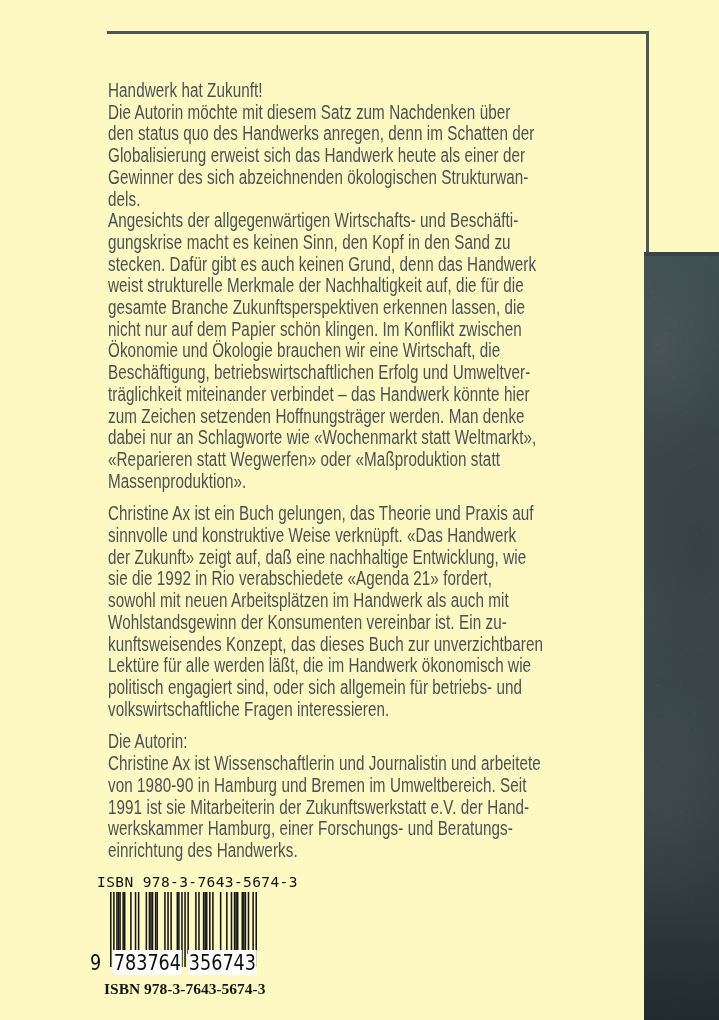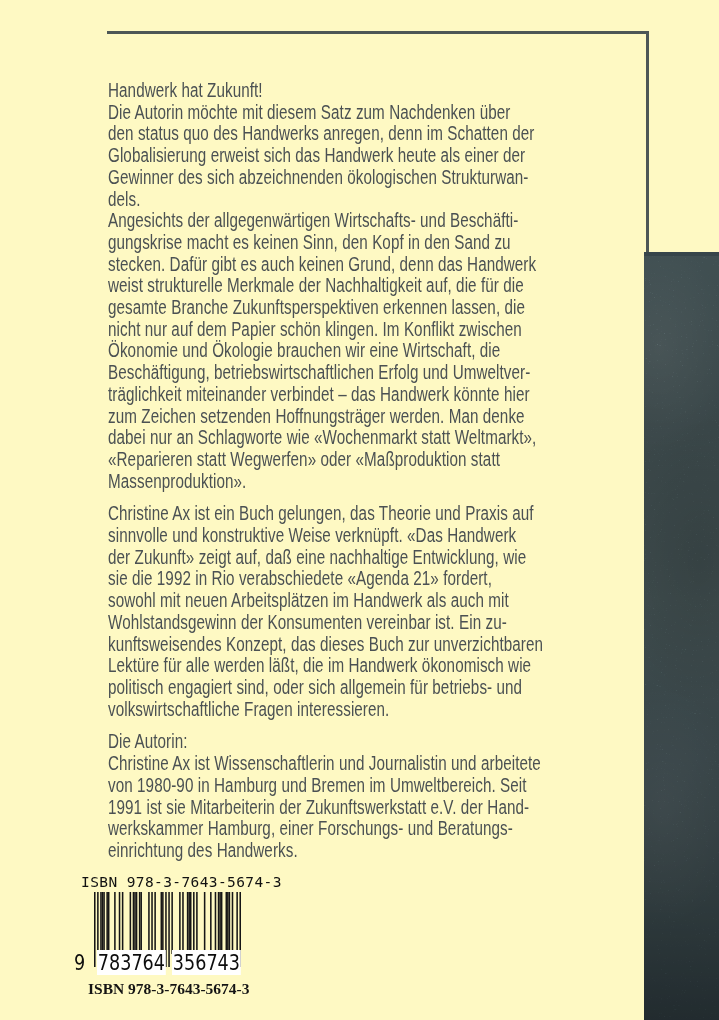--- a/index.html
+++ b/index.html
@@ -33,21 +33,21 @@
   .blurb {
     position: absolute; left: 108px; top: 80px; width: 660px;
     transform: scaleX(0.78); transform-origin: top left;
     color: #4b5153;
     font-size: 19.5px; line-height: 21.7px;
     letter-spacing: 0.1px;
   }
   .blurb p { margin: 0 0 11px 0; white-space: pre; }
 
   
-  .barcode-block { position: absolute; left: 80px; top: 874px; width: 210px; height: 132px; }
+  .barcode-block { position: absolute; left: 96px; top: 874px; width: 210px; height: 132px; }
   .isbn-mono {
     position: absolute; left: 1px; top: 0;
     font-family: "DejaVu Sans Mono", "Liberation Mono", monospace;
     font-size: 14.5px; letter-spacing: 0.4px; color: #111; white-space: pre;
   }
   .bars { position: absolute; left: 14px; top: 18px; }
   .ean-digits {
     position: absolute; left: 0; top: 76px; height: 24px; width: 200px;
     font-family: "DejaVu Sans", "Liberation Sans", sans-serif;
     font-size: 22px; color: #0d0d0d;

